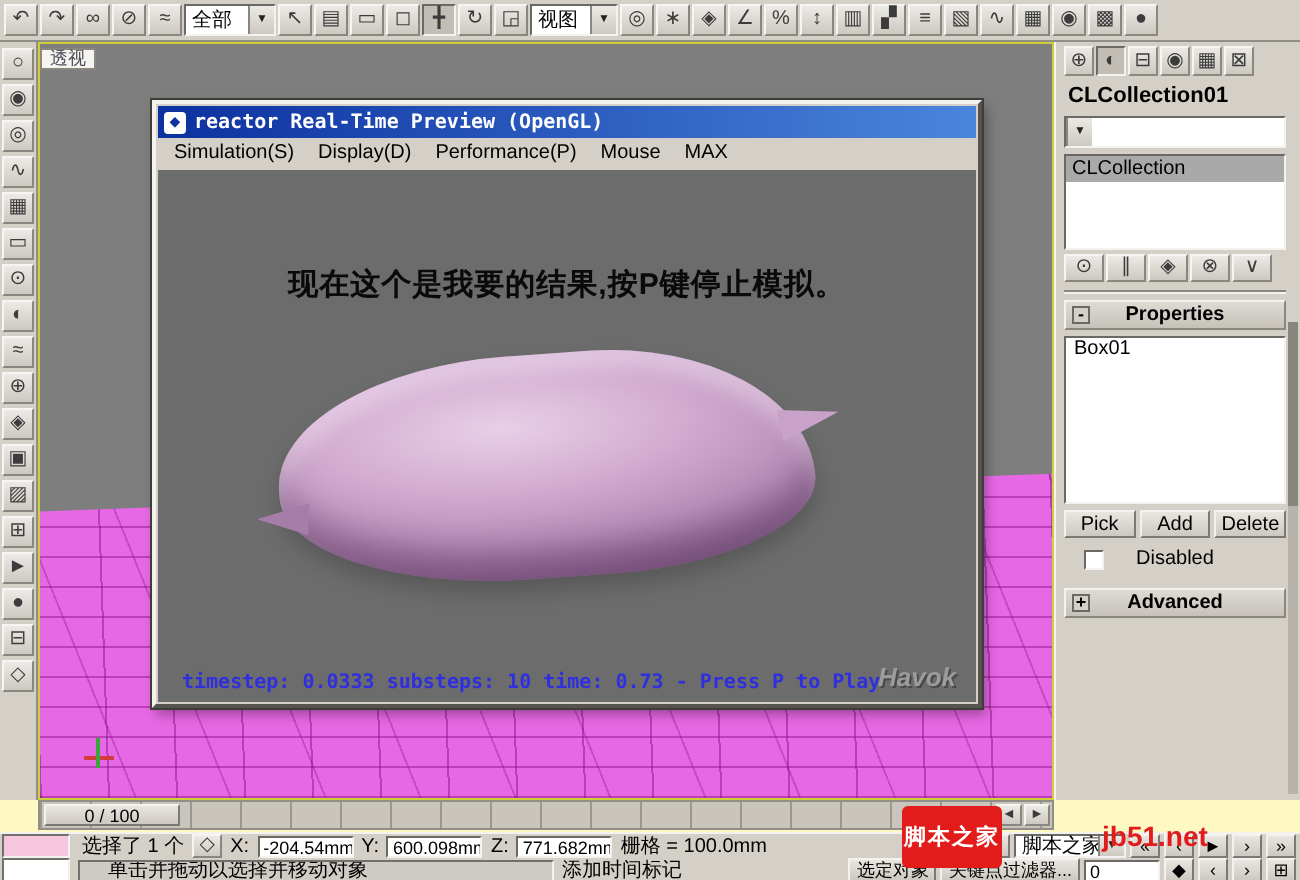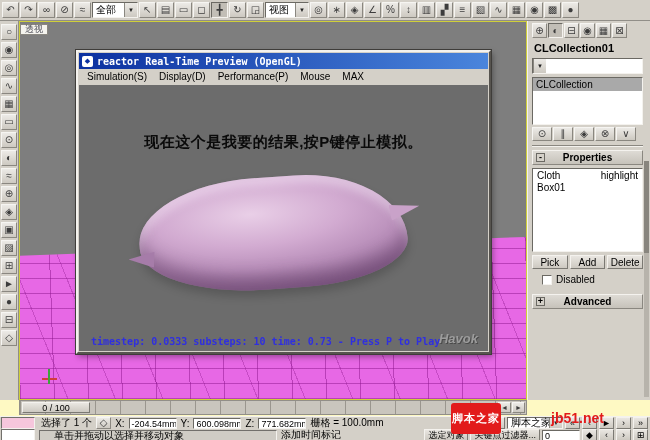--- a/index.html
+++ b/index.html
@@ -125,21 +125,21 @@
     font-size:10px; font-weight:bold; }
   .rollout-bar .st { position:absolute; left:3px; top:2px; width:9px; height:9px;
     background:#d4d0c8; border:1px solid #6b6963; font-size:9px; line-height:7px;
     text-align:center; font-weight:bold; }
   .rollout-bar .rt { flex:1; text-align:center; }
   .entity-box { height:84px; margin-top:3px; font-size:10px; position:relative; }
   .entity-header { display:flex; justify-content:space-between; padding:1px 4px; }
   .entity-row { padding:0 4px; }
   .pad-btns { display:flex; gap:2px; margin-top:3px; }
   .pad-btns .btn { flex:1; }
-  .chk-row { display:flex; align-items:center; gap:4px; margin-top:5px; padding-left:10px; font-size:10px;text-align:right; }
+  .chk-row { display:flex; align-items:center; gap:16px; margin-top:5px; padding-left:10px; font-size:10px;text-align:right; }
   .chk { width:10px; height:10px; flex:none; }
   .adv { margin-top:9px; }
   .panel-scroll { position:absolute; right:1px; top:140px; width:5px; height:236px; background:#b7b3ab; }
   .panel-scroll .thumb { position:absolute; top:0; left:0; width:100%; height:92px; background:#88857e; }
   
   .timeline { position:absolute; left:19px; top:400px; width:508px; height:15px;
     background:#c9c5bd; border:1px solid #918e88;
     background-image:repeating-linear-gradient(90deg,#9a968e 0 1px, transparent 1px 25px); }
   .time-slider { position:absolute; left:2px; top:1px; width:68px; height:11px;
     display:flex; align-items:center; justify-content:center;
@@ -288,24 +288,20 @@
       <span class="ti gi-snap"></span>
       <span class="ti gi-x"></span>
       <span class="ti gi-down"></span>
     </div>
     <div class="divider"></div>
     <div class="rollout-bar">
       <span class="st">-</span>
       <span class="rt">Properties</span>
     </div>
     <div class="entity-box field">
-      <div class="entity-header">
-        <span>Cloth</span>
-        <span>highlight</span>
-      </div>
       <div class="entity-row">Box01</div>
     </div>
     <div class="pad-btns">
       <span class="btn">Pick</span>
       <span class="btn">Add</span>
       <span class="btn">Delete</span>
     </div>
     <div class="chk-row">
       <span class="chk field"></span>
       <span>Disabled</span>

